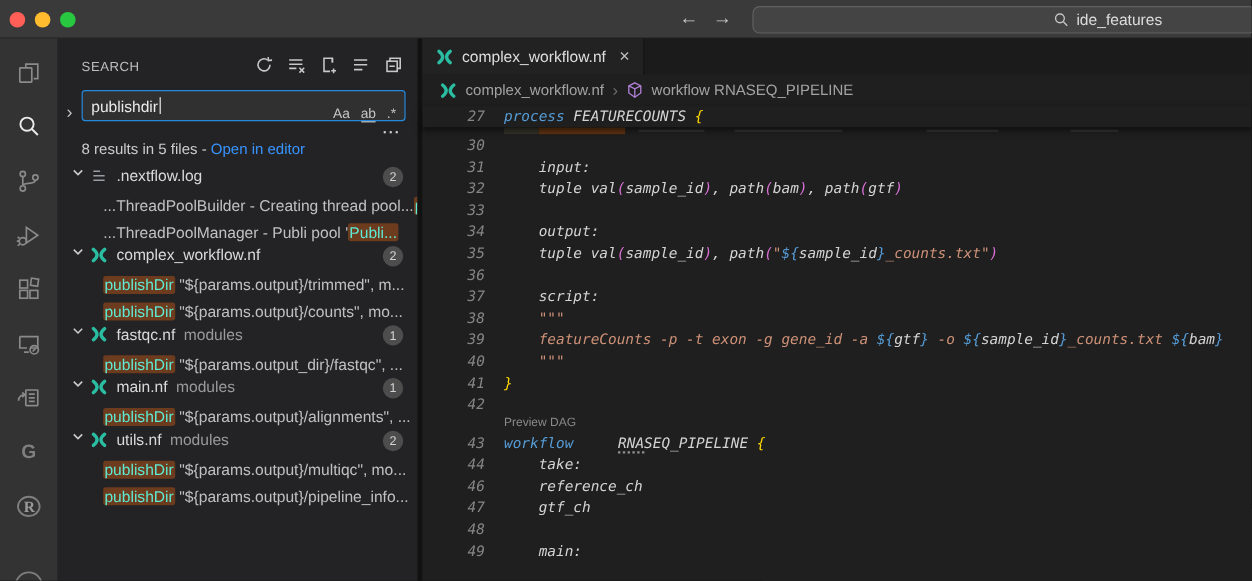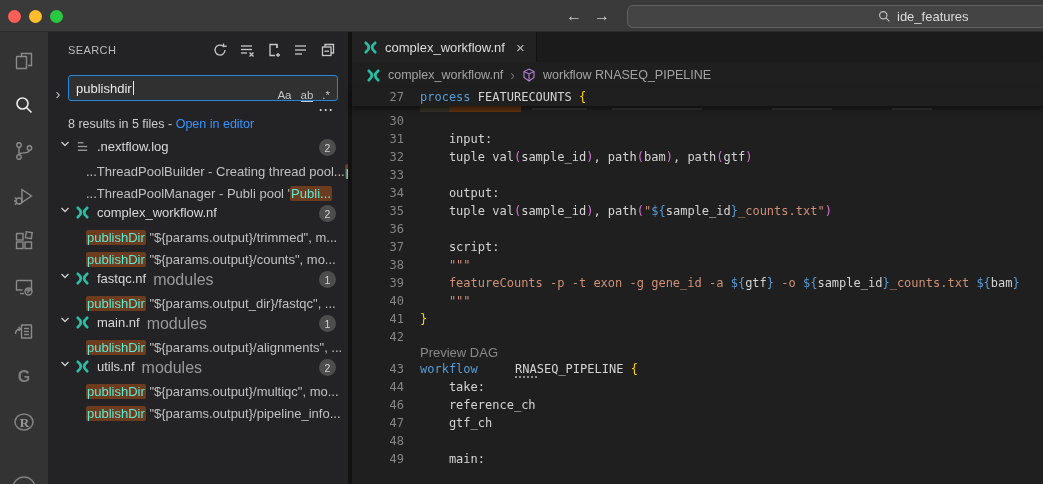--- a/index.html
+++ b/index.html
@@ -19,67 +19,67 @@
 
   
   .activitybar{position:absolute;top:32px;left:0;width:48px;bottom:0;background:#333334;display:flex;flex-direction:column;align-items:center;padding-top:6px;}
   .ab-item{width:48px;height:46px;display:flex;align-items:center;justify-content:center;color:#8a8a8a;}
   .ab-item.active{color:#eceaea;}
   .ab-item svg{display:block;}
 
   
   .sidebar{position:absolute;top:32px;left:48px;width:300px;bottom:0;background:#232325;overflow:hidden;}
   .sb-divider{position:absolute;top:32px;left:348px;width:4px;bottom:0;background:#121212;}
-  .sb-header{display:flex;align-items:center;height:24px;margin:6px 12px 0 20px;}
+  .sb-header{display:flex;align-items:flex-end;height:24px;margin:6px 12px 0 20px;}
   .sb-title{flex:1;font-size:11px;letter-spacing:.4px;color:#bdbdbd;}
   .sb-tools{display:flex;gap:11px;align-items:center;color:#c8c8c8;}
   .sb-tools svg{display:block;}
   .replace-toggle{position:absolute;left:4px;top:48px;height:26px;width:12px;display:flex;align-items:center;justify-content:center;color:#c5c5c5;font-size:15px;}
   .search-input{margin:13px 10px 0 20px;height:26px;background:#303031;border:1px solid #2488db;border-radius:3px;display:flex;align-items:center;padding:0 7px;}
   .si-value{font-size:13px;color:#eaeaea;}
   .cursor{display:inline-block;width:1px;height:14px;background:#eaeaea;margin-left:1px;vertical-align:-2px;}
   .si-opts{margin-left:auto;display:flex;gap:9px;align-items:center;color:#c5c5c5;font-size:11.5px;}
   .si-opts .opt{cursor:default;margin-top:14px;}
   .si-opts .opt-ab{border-bottom:1px solid #c5c5c5;}
   .more-dots{position:absolute;right:14px;top:71px;color:#d4d4d4;font-size:12px;letter-spacing:1px;font-weight:bold;}
   .summary{margin:16px 10px 0 20px;font-size:12.5px;color:#cccccc;height:16px;}
   .summary .link{color:#3794ff;cursor:pointer;}
   .results{margin-top:6px;}
   .file-row{display:flex;height:22px;padding-left:10px;cursor:pointer;}
   .tw-chevron{width:14px;display:flex;justify-content:center;margin-right:3px;color:#cccccc;}
   .f-icon{width:16px;height:16px;margin-right:6px;flex:none;}
   .f-name{font-size:13px;color:#d9d9d9;white-space:nowrap;}
-  .f-desc{font-size:16px;color:#9a9a9a;margin-left:7px;white-space:nowrap;}
+  .f-desc{font-size:13px;color:#9a9a9a;margin-left:7px;white-space:nowrap;}
   .badge{margin-left:auto;margin-right:12px;min-width:17px;height:17px;border-radius:9px;background:#4d4d4d;color:#d3d3d3;
          font-size:10.5px;display:flex;align-items:center;justify-content:center;padding:0 4px;flex:none;}
   .match-row{height:22px;line-height:22px;padding-left:38px;white-space:nowrap;overflow:hidden;font-size:13px;color:#c0c0c0;cursor:pointer;}
   .hl{background:#6d3b1e;border-radius:2px;padding:0 1px;color:#5eead4;}
 
   
   .editor-group{position:absolute;top:32px;left:352px;right:0;bottom:0;background:#1f1f1f;}
   .tabs{height:30px;background:#1b1b1c;display:flex;}
   .tab{display:inline-flex;align-items:center;gap:7px;padding:0 11px;background:#222223;border-right:1px solid #131313;color:#dedede;font-size:13px;cursor:pointer;}
   .tab-close{color:#bbbbbb;font-size:15px;line-height:1;margin-left:4px;cursor:pointer;}
   .breadcrumbs{height:26px;display:flex;align-items:center;gap:7px;padding-left:14px;color:#a3a3a3;font-size:12.5px;background:#1f1f1f;}
   .bc-sep{color:#6f6f6f;font-size:14px;}
   .code{position:absolute;top:56px;left:0;right:0;bottom:0;font-family:"DejaVu Sans Mono",monospace;font-size:12px;}
-  .code-line{display:flex;height:18px;line-height:18px;}
+  .code-line{display:flex;height:18px;line-height:18px;font-style:italic;}
   .gutter{width:68px;padding-right:16px;text-align:right;color:#858585;flex:none;}
   .lt{position:relative;white-space:pre;flex:1;}
   .tint{position:absolute;left:0;top:0;bottom:0;width:29px;background:rgba(235,235,130,0.09);}
   .lt span{position:relative;}
   .tk-k{color:#569cd6;} .tk-p{color:#d4d4d4;} .tk-s{color:#ce9178;} .tk-b1{color:#ffd700;}
   .tk-b2{color:#da70d6;} .tk-i{color:#569cd6;}
   .tk-ph{color:#d4d4d4;border-bottom:2px dotted #8f8f8f;margin-left:30px;}
   .sticky{position:relative;z-index:2;background:#1f1f1f;box-shadow:0 3px 5px rgba(0,0,0,0.5);}
   .sliver{position:relative;height:6px;background:#1f1f1f;overflow:hidden;}
   .sliver .s-tint{position:absolute;left:68px;top:0;bottom:0;width:29px;background:rgba(235,235,130,0.10);}
   .sliver .s-match{position:absolute;left:97px;top:0;height:6px;width:72px;background:#5f3312;}
   .sliver .smudge{position:absolute;top:2px;height:2px;background:#343434;}
-  .lens{height:14px;line-height:13px;padding-left:68px;font-size:13px;color:#8a8a8a;font-family:"Liberation Sans",sans-serif;cursor:pointer;}
+  .lens{height:14px;line-height:13px;padding-left:68px;font-size:10px;color:#8a8a8a;font-family:"Liberation Sans",sans-serif;cursor:pointer;}
 </style>
 </head>
 <body>
 
 <div class="screen">
 
   <div class="titlebar">
     <div class="lights">
       <div class="light red"></div>
       <div class="light yellow"></div>

